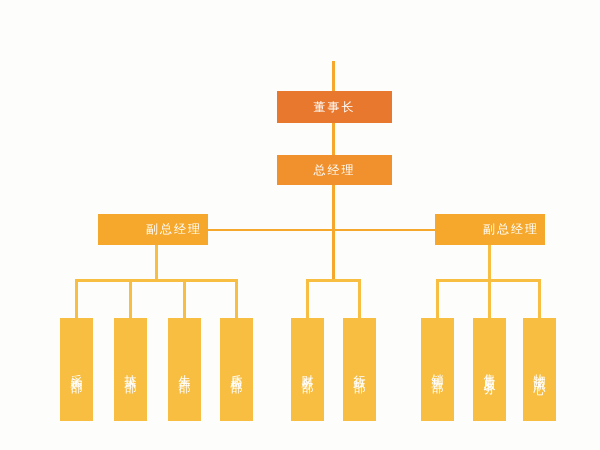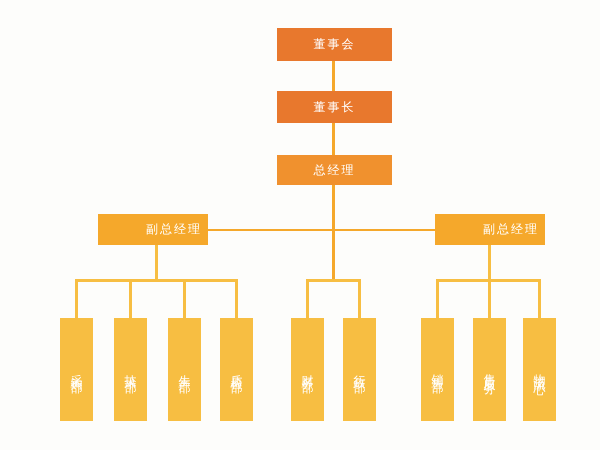--- a/index.html
+++ b/index.html
@@ -69,23 +69,20 @@
 <div id="chart">
 
   <div class="conn" style="left:332px; top:61px; width:3px; height:32px;"></div>
 
   <div class="conn" style="left:332px; top:123px; width:3px; height:32px;"></div>
 
   <div class="conn" style="left:332px; top:185px; width:3px; height:96px;"></div>
 
   <div class="conn" style="left:196px; top:229px; width:277px; height:2px;"></div>
 
-  <div class="node exec" style="left:277px; top:28px; width:115px; height:33px;">
-    <span>董事会</span>
-  </div>
 
   <div class="node mgr" style="left:277px; top:155px; width:115px; height:30px;">
     <span>总经理</span>
   </div>
 
   <div class="node exec" style="left:277px; top:91px; width:115px; height:32px;">
     <span>董事长</span>
   </div>
 
   <div class="node vp" style="left:98px; top:214px; width:110px; height:31px;">

